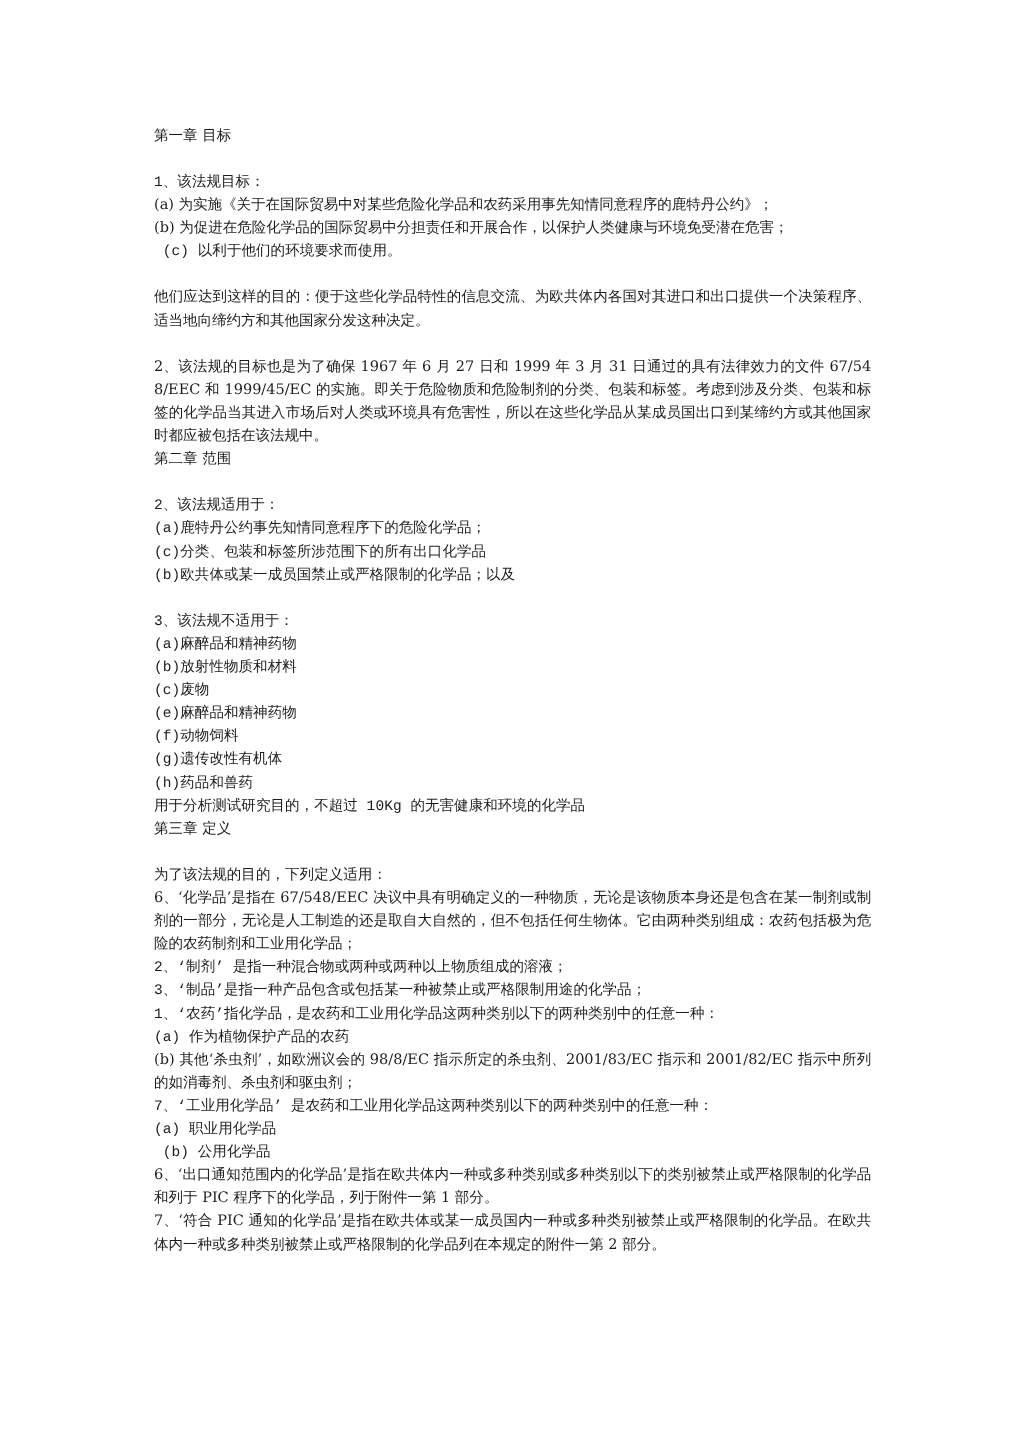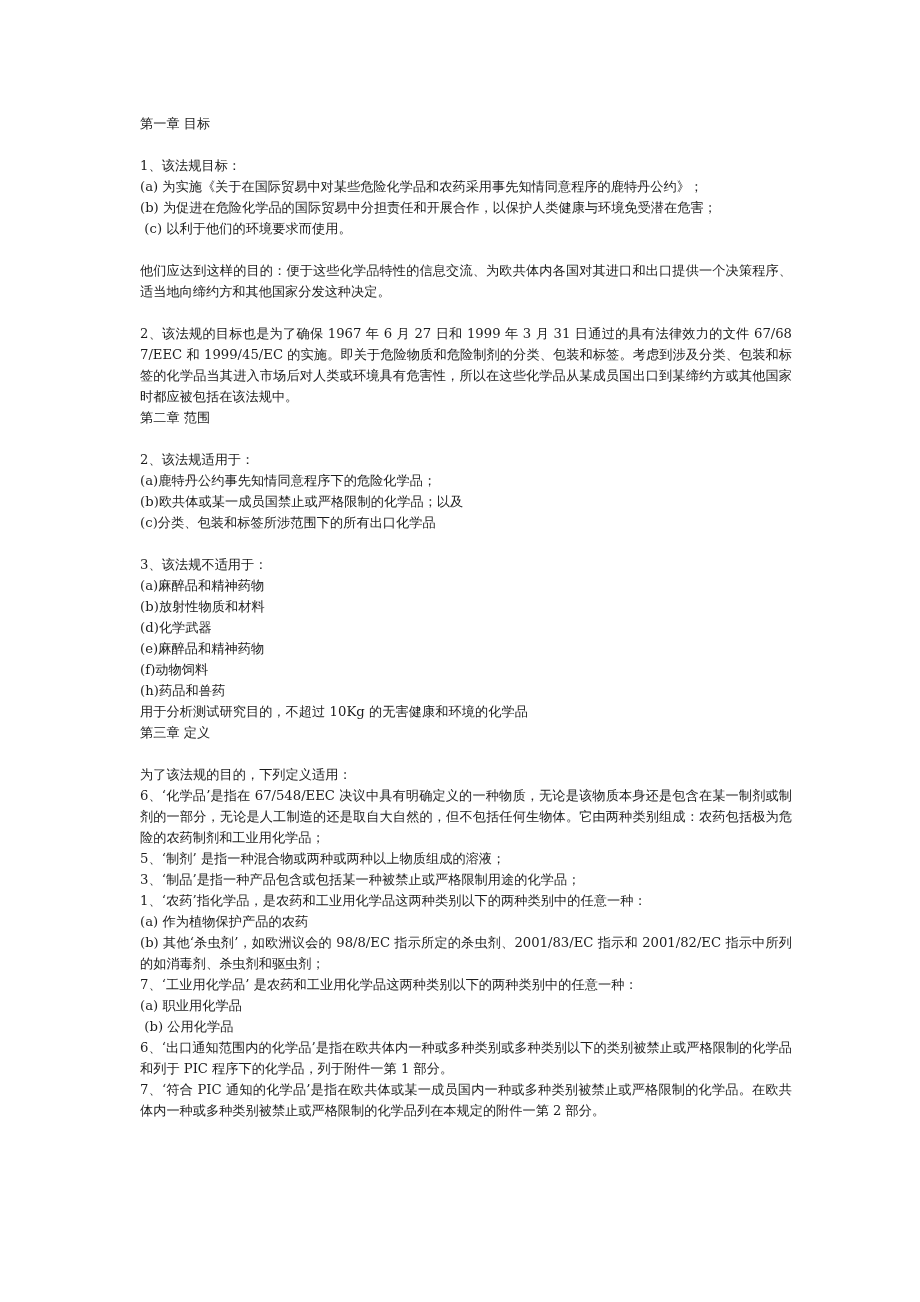--- a/index.html
+++ b/index.html
@@ -33,20 +33,21 @@
   .line {
     font-size: 13.2px;
     line-height: 21px;
     text-align: justify;
     text-justify: inter-character;
     white-space: pre-wrap;
     word-break: break-all;
     letter-spacing: 0.05px;
     margin: 0;
     color: #1c1c1c;
+    font-family: Liberation Mono, monospace;
   }
   
   .para {
     font-size: 13.2px;
     line-height: 21px;
     margin: 0;
     text-align: justify;
     text-justify: inter-character;
     word-break: break-all;
     white-space: normal;
@@ -72,41 +73,42 @@
   <div id="text-column">
       <div class="heading">第一章 目标</div>
       <div class="blank"></div>
       <div class="line">1、该法规目标：</div>
       <div class="para"> (a) 为实施《关于在国际贸易中对某些危险化学品和农药采用事先知情同意程序的鹿特丹公约》；</div>
       <div class="para"> (b) 为促进在危险化学品的国际贸易中分担责任和开展合作，以保护人类健康与环境免受潜在危害；</div>
       <div class="line"> (c) 以利于他们的环境要求而使用。</div>
       <div class="blank"></div>
       <div class="para">他们应达到这样的目的：便于这些化学品特性的信息交流、为欧共体内各国对其进口和出口提供一个决策程序、适当地向缔约方和其他国家分发这种决定。</div>
       <div class="blank"></div>
-      <div class="para">2、该法规的目标也是为了确保 1967 年 6 月 27 日和 1999 年 3 月 31 日通过的具有法律效力的文件 67/687/EEC 和 1999/45/EC 的实施。即关于危险物质和危险制剂的分类、包装和标签。考虑到涉及分类、包装和标签的化学品当其进入市场后对人类或环境具有危害性，所以在这些化学品从某成员国出口到某缔约方或其他国家时都应被包括在该法规中。</div>
+      <div class="para">2、该法规的目标也是为了确保 1967 年 6 月 27 日和 1999 年 3 月 31 日通过的具有法律效力的文件 67/548/EEC 和 1999/45/EC 的实施。即关于危险物质和危险制剂的分类、包装和标签。考虑到涉及分类、包装和标签的化学品当其进入市场后对人类或环境具有危害性，所以在这些化学品从某成员国出口到某缔约方或其他国家时都应被包括在该法规中。</div>
       <div class="heading">第二章 范围</div>
       <div class="blank"></div>
       <div class="line">2、该法规适用于：</div>
       <div class="line">(a)鹿特丹公约事先知情同意程序下的危险化学品；</div>
+      <div class="line">(c)分类、包装和标签所涉范围下的所有出口化学品</div>
       <div class="line">(b)欧共体或某一成员国禁止或严格限制的化学品；以及</div>
-      <div class="line">(c)分类、包装和标签所涉范围下的所有出口化学品</div>
       <div class="blank"></div>
       <div class="line">3、该法规不适用于：</div>
       <div class="line">(a)麻醉品和精神药物</div>
       <div class="line">(b)放射性物质和材料</div>
-      <div class="line">(d)化学武器</div>
+      <div class="line">(c)废物</div>
       <div class="line">(e)麻醉品和精神药物</div>
       <div class="line">(f)动物饲料</div>
+      <div class="line">(g)遗传改性有机体</div>
       <div class="line">(h)药品和兽药</div>
       <div class="line">用于分析测试研究目的，不超过 10Kg 的无害健康和环境的化学品</div>
       <div class="heading">第三章 定义</div>
       <div class="blank"></div>
       <div class="line">为了该法规的目的，下列定义适用：</div>
       <div class="para">6、‘化学品’是指在 67/548/EEC 决议中具有明确定义的一种物质，无论是该物质本身还是包含在某一制剂或制剂的一部分，无论是人工制造的还是取自大自然的，但不包括任何生物体。它由两种类别组成：农药包括极为危险的农药制剂和工业用化学品；</div>
-      <div class="line">5、‘制剂’ 是指一种混合物或两种或两种以上物质组成的溶液；</div>
+      <div class="line">2、‘制剂’ 是指一种混合物或两种或两种以上物质组成的溶液；</div>
       <div class="line">3、‘制品’是指一种产品包含或包括某一种被禁止或严格限制用途的化学品；</div>
       <div class="line">1、‘农药’指化学品，是农药和工业用化学品这两种类别以下的两种类别中的任意一种：</div>
       <div class="line">(a) 作为植物保护产品的农药</div>
       <div class="para"> (b) 其他‘杀虫剂’，如欧洲议会的 98/8/EC 指示所定的杀虫剂、2001/83/EC 指示和 2001/82/EC 指示中所列的如消毒剂、杀虫剂和驱虫剂；</div>
       <div class="line">7、‘工业用化学品’ 是农药和工业用化学品这两种类别以下的两种类别中的任意一种：</div>
       <div class="line">(a) 职业用化学品</div>
       <div class="line"> (b) 公用化学品</div>
       <div class="para">6、‘出口通知范围内的化学品’是指在欧共体内一种或多种类别或多种类别以下的类别被禁止或严格限制的化学品和列于 PIC 程序下的化学品，列于附件一第 1 部分。</div>
       <div class="para">7、‘符合 PIC 通知的化学品’是指在欧共体或某一成员国内一种或多种类别被禁止或严格限制的化学品。在欧共体内一种或多种类别被禁止或严格限制的化学品列在本规定的附件一第 2 部分。</div>
     </div>

